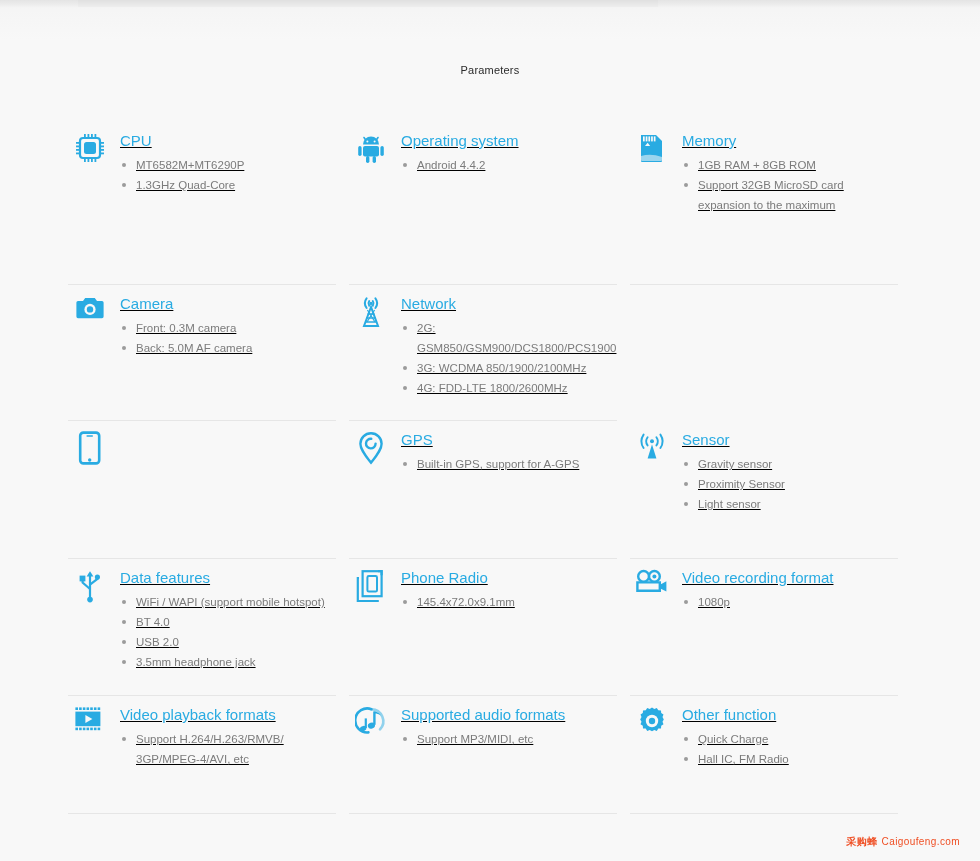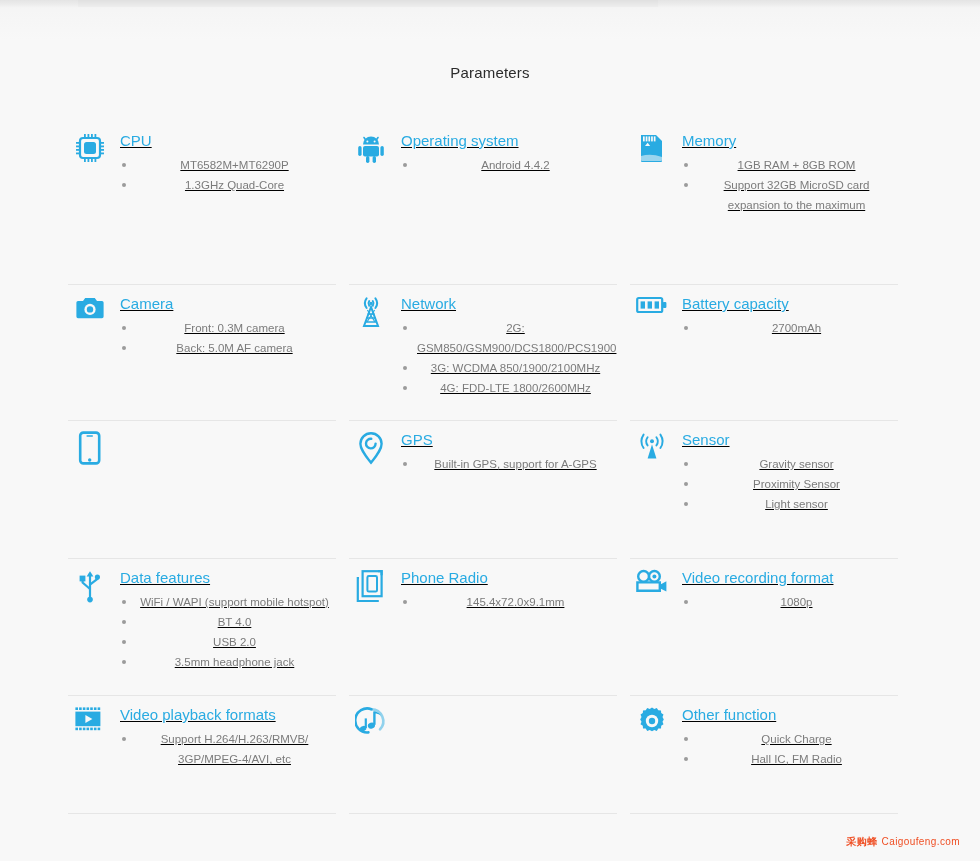--- a/index.html
+++ b/index.html
@@ -39,21 +39,21 @@
     height: 861px;
     background: linear-gradient(to bottom, #f4f4f4 0px, #f8f8f8 40px, #f8f8f8 100%);
   }
 
   #page-title {
     position: absolute;
     top: 64px;
     left: 0;
     width: 980px;
     text-align: center;
-    font-size: 15px;
+    font-size: 11px;
     color: #2b2b2b;
     letter-spacing: .2px;
   }
 
   #grid {
     position: absolute;
     top: 122px;
     left: 68px;
     width: 844px;
   }
@@ -105,21 +105,20 @@
   .spec-title {
     font-size: 15px;
     color: #29ABE2;
     line-height: 18px;
     margin-bottom: 5px;
     white-space: nowrap;
   }
 
   ul.spec-items {
     list-style: none;
-    text-align: center;
   }
   ul.spec-items li {
     position: relative;
     padding-left: 16px;
     font-size: 11.5px;
     color: #7b7b7b;
     line-height: 20px;
   }
   ul.spec-items li::before {
     content: "";
@@ -273,39 +272,20 @@
             <div class="spec-body">
               <div class="spec-title">Network</div>
               <ul class="spec-items">
                 <li>2G: GSM850/GSM900/DCS1800/PCS1900</li>
                 <li>3G: WCDMA 850/1900/2100MHz</li>
                 <li>4G: FDD-LTE 1800/2600MHz</li>
               </ul>
             </div>
           </div>
         </div>
-        <div class="cell with-divider">
-          <div class="spec">
-            <div class="icon-box">
-              <svg width="32" height="20" viewBox="0 0 32 20">
-      <rect x="1.2" y="3" width="25" height="14" rx="1.6" fill="none" stroke="#29ABE2" stroke-width="2.2"></rect>
-      <rect x="26.8" y="7" width="3.6" height="6" rx="1" fill="#29ABE2"></rect>
-      <rect x="4.6" y="6.4" width="4.4" height="7.2" fill="#29ABE2"></rect>
-      <rect x="11.6" y="6.4" width="4.4" height="7.2" fill="#29ABE2"></rect>
-      <rect x="18.6" y="6.4" width="4.4" height="7.2" fill="#29ABE2"></rect>
-    </svg>
-            </div>
-            <div class="spec-body">
-              <div class="spec-title">Battery capacity</div>
-              <ul class="spec-items">
-                <li>2700mAh</li>
-              </ul>
-            </div>
-          </div>
-        </div>
       </div>
       <div class="row" style="height: 138px;">
         <div class="cell with-divider">
           <div class="spec">
             <div class="icon-box">
               <svg width="24" height="34" viewBox="0 0 24 34">
       <rect x="2.2" y="1.6" width="19" height="30.8" rx="3.2" fill="none" stroke="#29ABE2" stroke-width="2.6"></rect>
       <rect x="8.4" y="4.2" width="6.6" height="1.5" rx=".7" fill="#29ABE2"></rect>
       <circle cx="11.7" cy="29" r="1.7" fill="#29ABE2"></circle>
     </svg>
@@ -451,20 +431,26 @@
               <svg width="32" height="30" viewBox="0 0 32 30">
       <path d="M16.4 3.2 a12 12 0 1 0 -3 23.2" fill="none" stroke="#29ABE2" stroke-width="2.6" stroke-linecap="round"></path>
       <path d="M16.4 3.2 a12 12 0 0 1 8.6 20.2" fill="none" stroke="#29ABE2" stroke-width="2.6" stroke-linecap="round" opacity=".5"></path>
       <path d="M19.4 5.4 v13.4" stroke="#29ABE2" stroke-width="2.4"></path>
       <path d="M19.4 5.4 c3.4 .6 5.6 2 6.4 4.2 c-2 -1.4 -4 -2 -6.4 -2 z" fill="#29ABE2"></path>
       <ellipse cx="16.4" cy="19.6" rx="3.6" ry="3" fill="#29ABE2" transform="rotate(-18 16.4 19.6)"></ellipse>
       <path d="M10.8 12.4 v9.6" stroke="#29ABE2" stroke-width="2.2"></path>
       <ellipse cx="8.2" cy="22.6" rx="3.2" ry="2.6" fill="#29ABE2" transform="rotate(-18 8.2 22.6)"></ellipse>
     </svg>
             </div>
+            <div class="spec-body">
+              <div class="spec-title">Supported audio formats</div>
+              <ul class="spec-items">
+                <li>Support MP3/MIDI, etc</li>
+              </ul>
+            </div>
           </div>
         </div>
         <div class="cell with-divider">
           <div class="spec">
             <div class="icon-box">
               <svg width="30" height="30" viewBox="0 0 30 30">
       <path d="M15 1.6 l2.3 1.3 2.5 -1 1.5 2.3 2.7 .2 .2 2.7 2.3 1.5 -1 2.5 1.3 2.3 -1.3 2.3 1 2.5 -2.3 1.5 -.2 2.7 -2.7 .2 -1.5 2.3 -2.5 -1 -2.3 1.3 -2.3 -1.3 -2.5 1 -1.5 -2.3 -2.7 -.2 -.2 -2.7 -2.3 -1.5 1 -2.5 -1.3 -2.3 1.3 -2.3 -1 -2.5 2.3 -1.5 .2 -2.7 2.7 -.2 1.5 -2.3 2.5 1 z" fill="#29ABE2"></path>
       <circle cx="15" cy="15" r="6.2" fill="#f8f8f8"></circle>
       <circle cx="15" cy="15" r="3.2" fill="#29ABE2"></circle>
     </svg>

